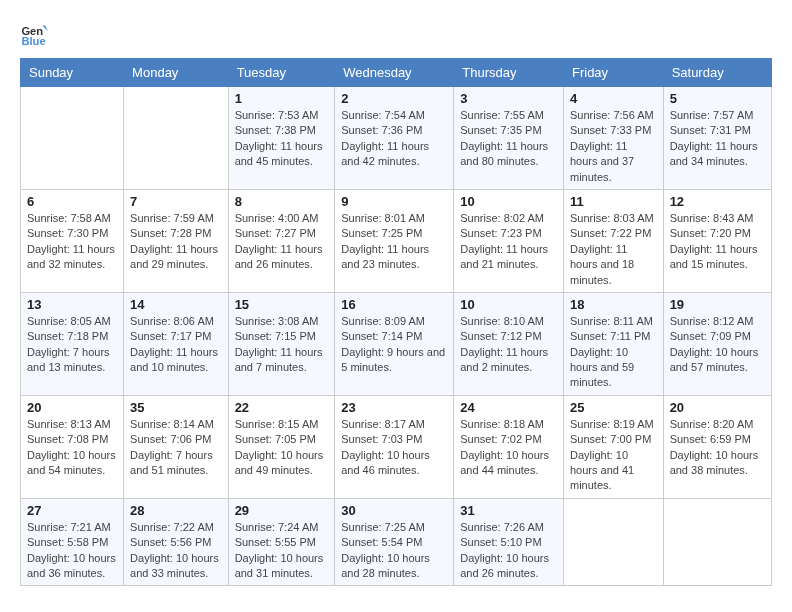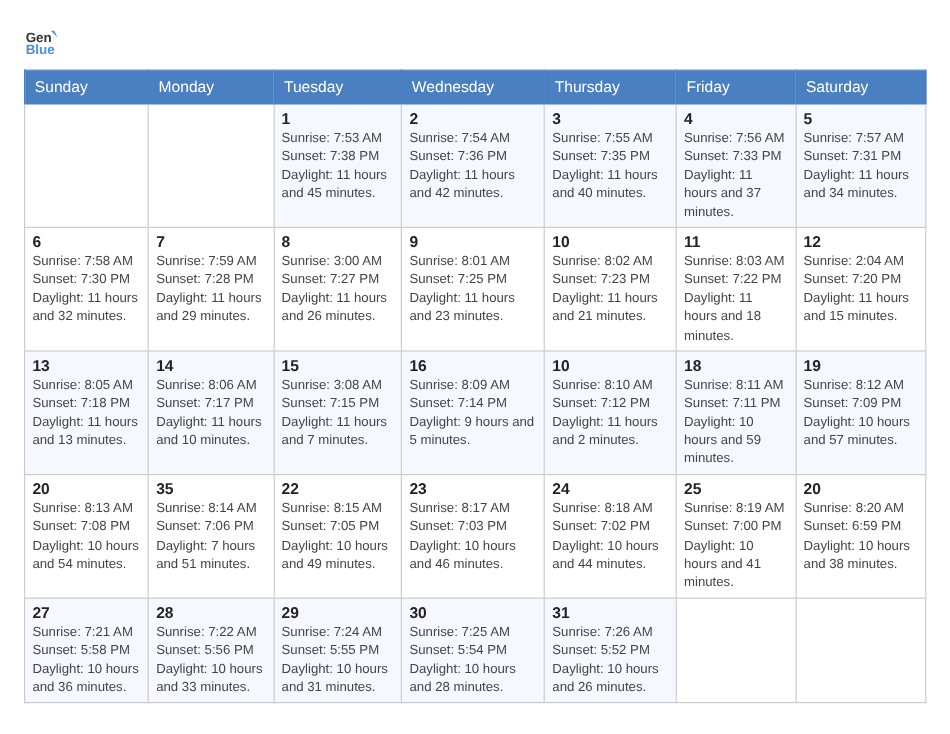--- a/index.html
+++ b/index.html
@@ -132,21 +132,21 @@
             <div>Sunrise: 7:54 AM</div>
             <div>Sunset: 7:36 PM</div>
             <div>Daylight: 11 hours and 42 minutes.</div>
           </div>
         </td>
         <td>
           <span class="day-number">3</span>
           <div class="day-info">
             <div>Sunrise: 7:55 AM</div>
             <div>Sunset: 7:35 PM</div>
-            <div>Daylight: 11 hours and 40 minutes.</div>
+            <div>Daylight: 11 hours and 80 minutes.</div>
           </div>
         </td>
         <td>
           <span class="day-number">4</span>
           <div class="day-info">
             <div>Sunrise: 7:56 AM</div>
             <div>Sunset: 7:33 PM</div>
             <div>Daylight: 11 hours and 37 minutes.</div>
           </div>
         </td>
@@ -172,21 +172,21 @@
           <span class="day-number">7</span>
           <div class="day-info">
             <div>Sunrise: 7:59 AM</div>
             <div>Sunset: 7:28 PM</div>
             <div>Daylight: 11 hours and 29 minutes.</div>
           </div>
         </td>
         <td>
           <span class="day-number">8</span>
           <div class="day-info">
-            <div>Sunrise: 3:00 AM</div>
+            <div>Sunrise: 4:00 AM</div>
             <div>Sunset: 7:27 PM</div>
             <div>Daylight: 11 hours and 26 minutes.</div>
           </div>
         </td>
         <td>
           <span class="day-number">9</span>
           <div class="day-info">
             <div>Sunrise: 8:01 AM</div>
             <div>Sunset: 7:25 PM</div>
             <div>Daylight: 11 hours and 23 minutes.</div>
@@ -204,33 +204,33 @@
           <span class="day-number">11</span>
           <div class="day-info">
             <div>Sunrise: 8:03 AM</div>
             <div>Sunset: 7:22 PM</div>
             <div>Daylight: 11 hours and 18 minutes.</div>
           </div>
         </td>
         <td>
           <span class="day-number">12</span>
           <div class="day-info">
-            <div>Sunrise: 2:04 AM</div>
+            <div>Sunrise: 8:43 AM</div>
             <div>Sunset: 7:20 PM</div>
             <div>Daylight: 11 hours and 15 minutes.</div>
           </div>
         </td>
       </tr>
       <tr>
         <td>
           <span class="day-number">13</span>
           <div class="day-info">
             <div>Sunrise: 8:05 AM</div>
             <div>Sunset: 7:18 PM</div>
-            <div>Daylight: 11 hours and 13 minutes.</div>
+            <div>Daylight: 7 hours and 13 minutes.</div>
           </div>
         </td>
         <td>
           <span class="day-number">14</span>
           <div class="day-info">
             <div>Sunrise: 8:06 AM</div>
             <div>Sunset: 7:17 PM</div>
             <div>Daylight: 11 hours and 10 minutes.</div>
           </div>
         </td>
@@ -363,21 +363,21 @@
           <div class="day-info">
             <div>Sunrise: 7:25 AM</div>
             <div>Sunset: 5:54 PM</div>
             <div>Daylight: 10 hours and 28 minutes.</div>
           </div>
         </td>
         <td>
           <span class="day-number">31</span>
           <div class="day-info">
             <div>Sunrise: 7:26 AM</div>
-            <div>Sunset: 5:52 PM</div>
+            <div>Sunset: 5:10 PM</div>
             <div>Daylight: 10 hours and 26 minutes.</div>
           </div>
         </td>
         <td class="empty-cell"></td>
         <td class="empty-cell"></td>
       </tr>
     </tbody>
 </table>
 
 </body></html>

